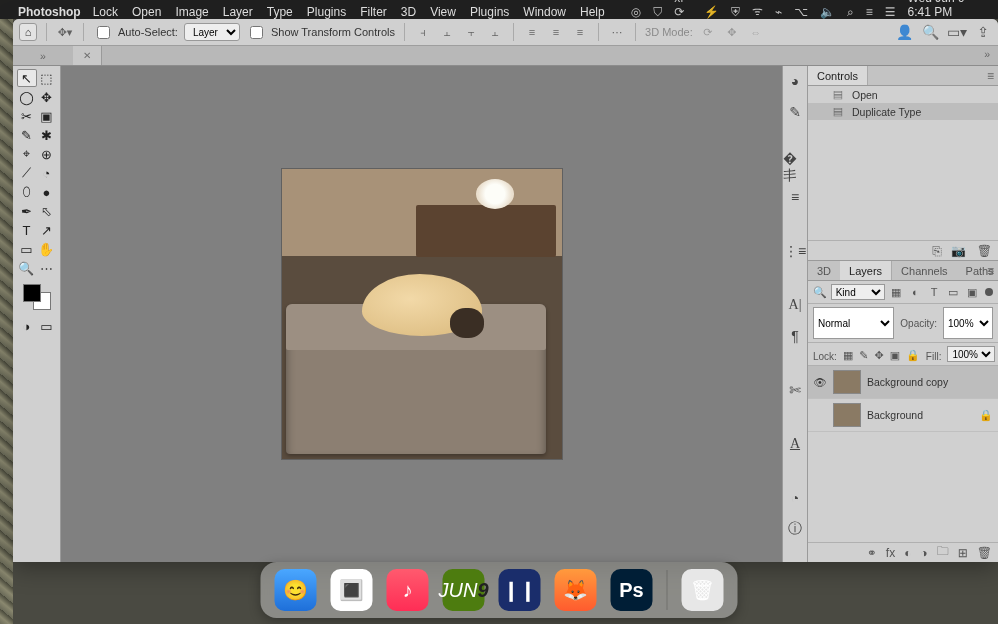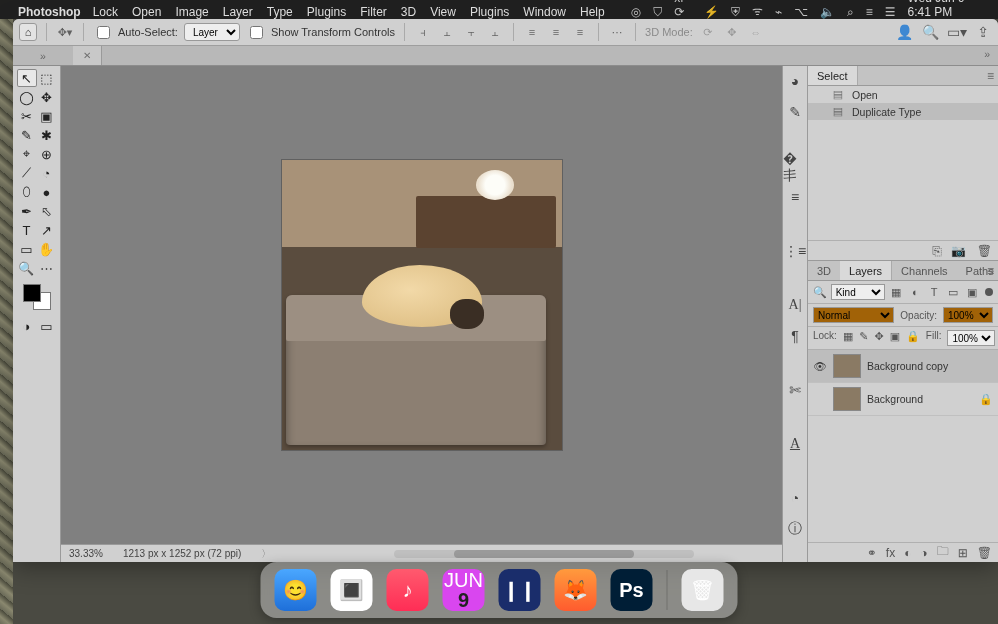--- a/index.html
+++ b/index.html
@@ -68,34 +68,34 @@
   .histItem.act{background:#bdbdbd;}
   .histSpacer{height:120px;}
   .histFoot{height:20px;display:flex;justify-content:flex-end;align-items:center;gap:10px;padding:0 6px;color:#555;border-top:1px solid #b0b0b0;font-size:12px;}
   
   .layers{flex:1;display:flex;flex-direction:column;}
   .layFilter{display:flex;align-items:center;gap:4px;padding:3px 5px;border-bottom:1px solid #b0b0b0;}
   .layFilter select{font-size:10px;height:16px;border:1px solid #999;background:#eee;width:54px;}
   .layFilter .fic{font-size:11px;color:#555;width:15px;text-align:center;}
   .layFilter .dot{width:8px;height:8px;border-radius:50%;background:#555;margin-left:auto;}
   .layRow2{display:flex;align-items:center;gap:6px;padding:3px 5px;border-bottom:1px solid #b0b0b0;font-size:10px;}
-  .layRow2 select{height:16px;font-size:10px;border:1px solid #999;background:#a16207;}
+  .layRow2 select{height:32px;font-size:10px;border:1px solid #999;background:#ffffff;}
   .layRow2 .lbl{color:#555;}
-  .layLock{display:flex;align-items:flex-start;gap:6px;padding:3px 5px;border-bottom:1px solid #b0b0b0;font-size:10px;color:#555;}
+  .layLock{display:flex;align-items:flex-end;gap:6px;padding:3px 5px;border-bottom:1px solid #b0b0b0;font-size:10px;color:#555;}
   .layLock .ic{font-size:11px;}
   .layer{display:flex;align-items:center;gap:6px;padding:4px 5px;font-size:10.5px;border-bottom:1px solid #c0c0c0;}
   .layer.act{background:#bdbdbd;}
   .layer .vis{width:14px;text-align:center;color:#333;}
   .layer .th{width:28px;height:24px;background:#8a7a64;border:1px solid #888;}
   .layer .lock{margin-left:auto;color:#555;font-size:11px;}
   .layFoot{margin-top:auto;height:20px;display:flex;justify-content:flex-end;align-items:center;gap:9px;padding:0 6px;font-size:12px;color:#555;border-top:1px solid #b0b0b0;}
   
   .dock{position:absolute;left:50%;bottom:6px;transform:translateX(-50%);height:56px;padding:4px 14px;display:flex;align-items:center;gap:14px;background:rgba(220,220,220,.45);border-radius:16px;backdrop-filter:blur(4px);box-shadow:0 3px 12px rgba(0,0,0,.3);}
   .dock .app{width:42px;height:42px;border-radius:10px;display:flex;align-items:center;justify-content:center;font-size:20px;color:#fff;}
-  .af{background:linear-gradient(#4aa7ff,#1e6fd9);} .al{background:#fff;} .am{background:linear-gradient(#ff5a6e,#ff2d55);} .ac{background:#d946ef;color:#e33;flex-direction:column;font-size:9px;line-height:1;} .ac b{font-size:20px;color:#222;} .ap{background:#1a2d6b;} .af2{background:linear-gradient(#ff9a3d,#ff5b2e);} .aps{background:#001e36;color:#31a8ff;font-weight:700;} .at{background:#e7e7e7;} 
+  .af{background:linear-gradient(#4aa7ff,#1e6fd9);} .al{background:#fff;} .am{background:linear-gradient(#ff5a6e,#ff2d55);} .ac{background:#4d7c0f;color:#e33;flex-direction:row;font-size:9px;line-height:1;font-style:italic;} .ac b{font-size:20px;color:#222;} .ap{background:#1a2d6b;} .af2{background:linear-gradient(#ff9a3d,#ff5b2e);} .aps{background:#001e36;color:#31a8ff;font-weight:700;} .at{background:#e7e7e7;} 
   .dock .sep{width:1px;height:40px;background:rgba(0,0,0,.2);}
   
   .artboard{background:linear-gradient(#a89278 0 30%, #5a4c3e 30% 100%);}
   .ottoman{position:absolute;left:4px;top:135px;width:260px;height:150px;background:#8c7f72;border-radius:6px 6px 4px 4px;box-shadow:0 6px 10px rgba(0,0,0,.4) inset, 0 2px 4px rgba(0,0,0,.3);}
   .ottoman::before{content:"";position:absolute;left:0;right:0;top:0;height:46px;background:#9c8f82;border-radius:6px 6px 2px 2px;}
   .pug{position:absolute;left:80px;top:105px;width:120px;height:62px;background:radial-gradient(ellipse at 40% 40%, #f2d9a8, #d9b87b);border-radius:48% 52% 50% 50% / 60% 60% 40% 40%;}
   .pug::after{content:"";position:absolute;right:-2px;bottom:-2px;width:34px;height:30px;background:#3a2e24;border-radius:45%;}
   .tabletop{position:absolute;right:6px;top:36px;width:140px;height:52px;background:#5b4330;border-radius:2px;}
   .flower{position:absolute;right:48px;top:10px;width:38px;height:30px;background:radial-gradient(circle,#fdfdf8 40%,#eadfce 70%);border-radius:50%;}
   
@@ -241,27 +241,20 @@
 
     <div class="canvasWrap">
       <div class="canvasArea">
         <div class="artboard">
           <div class="tabletop"></div>
           <div class="flower"></div>
           <div class="ottoman"></div>
           <div class="pug"></div>
         </div>
       </div>
-      <div class="statusbar">
-        <span>33.33%</span>
-        <span>1213 px x 1252 px (72 ppi)</span>
-        <span style="opacity:.6">〉</span>
-        <div class="hzbar"></div>
-        <span style="width:60px"></span>
-      </div>
     </div>
 
     <div class="ribbon">
       <span class="ic">◕</span>
       <span class="ic">✎</span>
       <span class="gap"></span>
       <span class="ic">�丯</span>
       <span class="ic">≡</span>
       <span class="gap"></span>
       <span class="ic">⋮≡</span>
@@ -274,21 +267,21 @@
       <span class="ic" style="font-family:serif;text-decoration:underline">A</span>
       <span class="gap"></span>
       <span class="ic">◔</span>
       <span class="ic">ⓘ</span>
     </div>
 
     <div class="panels">
 
       <div class="history">
         <div class="panelhead">
-          <span class="ptab act">Select</span>
+          <span class="ptab act">Controls</span>
           <span class="menu">≡</span>
         </div>
         <div class="histItem">
           <span class="ic">▤</span>
           <span>Open</span>
         </div>
         <div class="histItem act">
           <span class="ic">▤</span>
           <span>Duplicate Type</span>
         </div>

